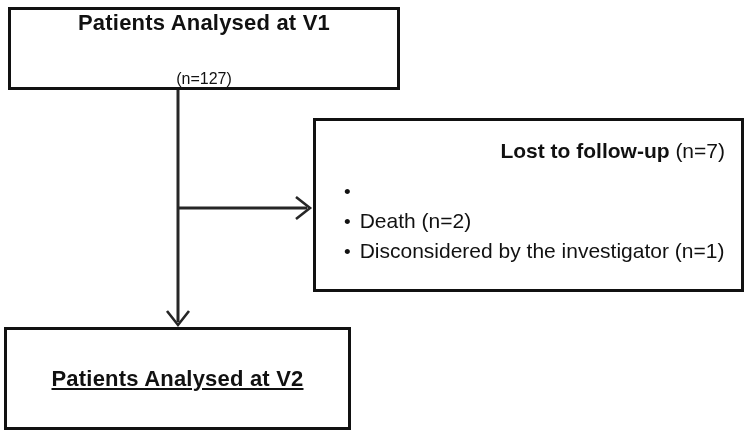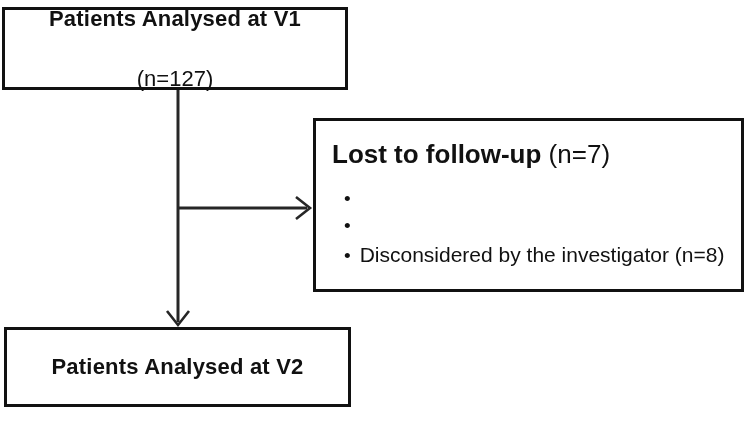--- a/index.html
+++ b/index.html
@@ -28,32 +28,32 @@
     text-align: center;
   }
   .box-title {
     font-weight: 700;
     font-size: 22px;
     line-height: 1.35;
     letter-spacing: 0.2px;
   }
   .box-count {
     font-weight: 400;
-    font-size: 22px;
+    font-size: 16px;
     line-height: 1.35;
   }
-  #box-v1 { left: 2px; top: 7px; width: 346px; height: 83px; gap: 30px; }
-  #box-v2 { left: 4px; top: 327px; width: 347px; height: 80px; }
+  #box-v1 { left: 8px; top: 7px; width: 392px; height: 83px; gap: 30px; }
+  #box-v2 { left: 4px; top: 327px; width: 347px; height: 103px; text-decoration: underline; }
   #box-lost {
     left: 313px; top: 118px; width: 431px; height: 174px;
     padding: 18px 16px 12px 16px;
   }
   .lost-title {
-    text-align: left;
-    font-size: 26px;
+    text-align: right;
+    font-size: 21px;
     margin-bottom: 16px;
   }
   .lost-title .bold-part { font-weight: 700; }
   .lost-title .normal-part { font-weight: 400; }
   .bullet-list {
     list-style: none;
     padding-left: 12px;
   }
   .bullet-item {
     font-size: 21px;
@@ -95,24 +95,25 @@
   <div class="flow-box" id="box-lost">
     <div class="lost-title">
       <span class="bold-part">Lost to follow-up</span><span class="normal-part"> (n=7)</span>
     </div>
     <ul class="bullet-list">
       <li class="bullet-item">
         <span class="bullet-glyph">•</span>
       </li>
       <li class="bullet-item">
         <span class="bullet-glyph">•</span>
+        <span>Death (n=2)</span>
       </li>
       <li class="bullet-item">
         <span class="bullet-glyph">•</span>
-        <span>Disconsidered by the investigator (n=8)</span>
+        <span>Disconsidered by the investigator (n=1)</span>
       </li>
     </ul>
   </div>
 
   <div class="flow-box box-center" id="box-v2">
     <div class="box-title">Patients Analysed at V2</div>
   </div>
 
 </div>
 

